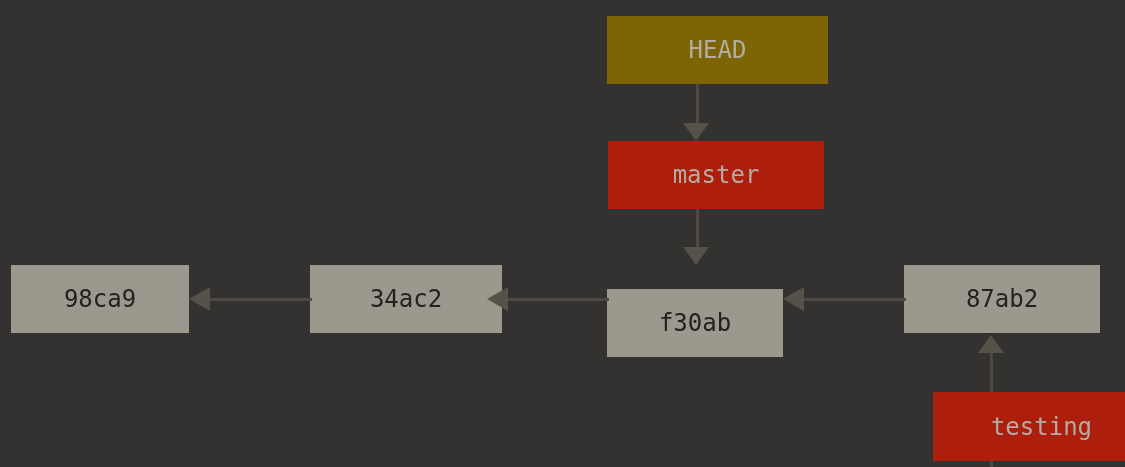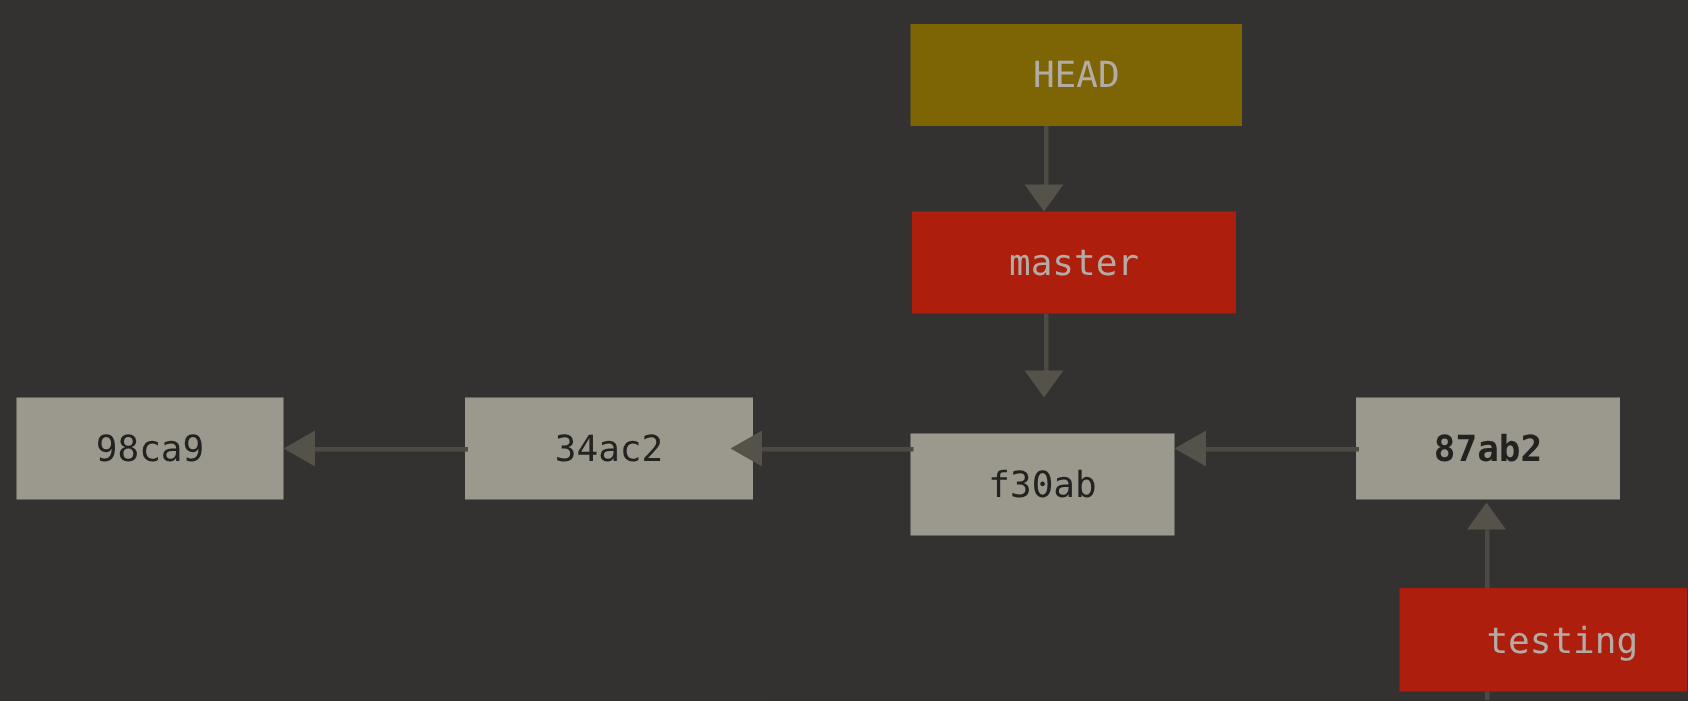--- a/index.html
+++ b/index.html
@@ -30,21 +30,21 @@
   .branch-box{background:var(--branch-fill);color:var(--label-text);}
   .head-box{background:var(--head-fill);color:var(--label-text);}
 
   
   .node-head   {left:607px;top:16px; width:221px;height:68px;}
   .node-master {left:608px;top:141px;width:216px;height:68px;}
   .node-testing{left:933px;top:392px;width:217px;height:69px;}
   .node-c0{left:11px; top:265px;width:178px;height:68px;}
   .node-c1{left:310px;top:265px;width:192px;height:68px;}
   .node-c2{left:607px;top:265px;width:176px;height:68px;margin-top:24px;}
-  .node-c3{left:904px;top:265px;width:176px;height:68px;font-weight:bold;}
+  .node-c3{left:904px;top:265px;width:196px;height:68px;}
 
   
   .hline,.vline{position:absolute;background:var(--line);}
   .hline{height:3px;}
   .vline{width:3px;}
   .ah{position:absolute;width:0;height:0;}
   .ah-left {border-top:12px solid transparent;border-bottom:12px solid transparent;border-right:21px solid var(--arrowhead);}
   .ah-down {border-left:13px solid transparent;border-right:13px solid transparent;border-top:18px solid var(--arrowhead);}
   .ah-up   {border-left:13px solid transparent;border-right:13px solid transparent;border-bottom:18px solid var(--arrowhead);}
 

